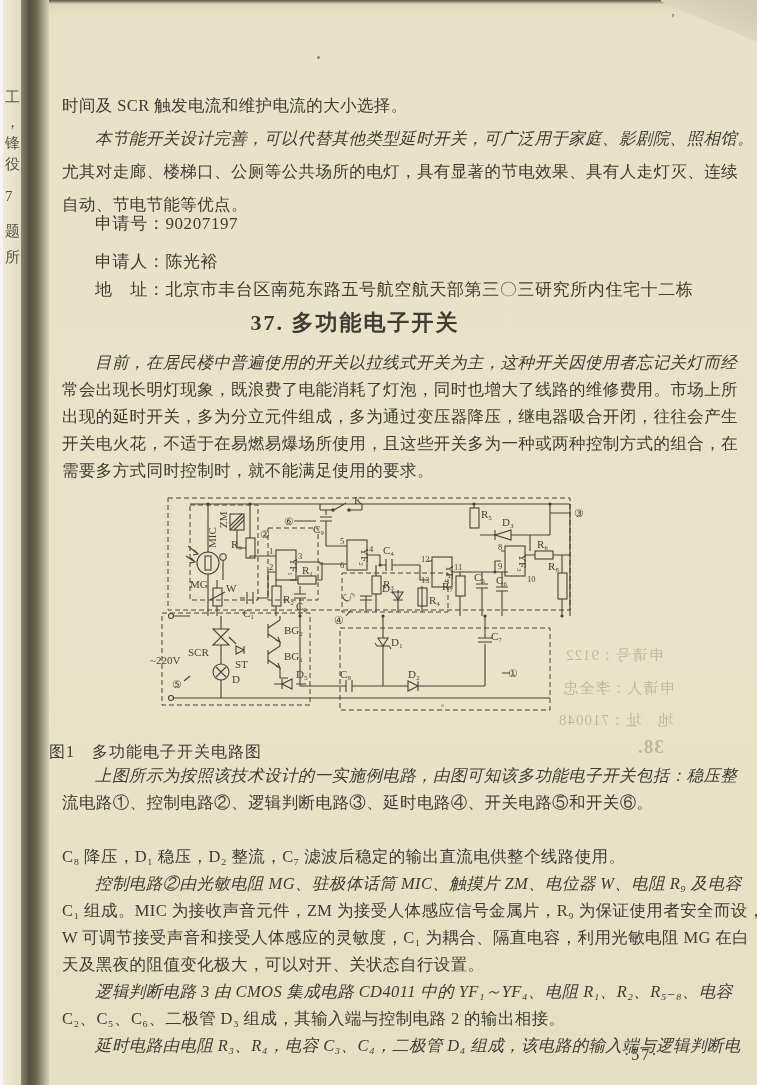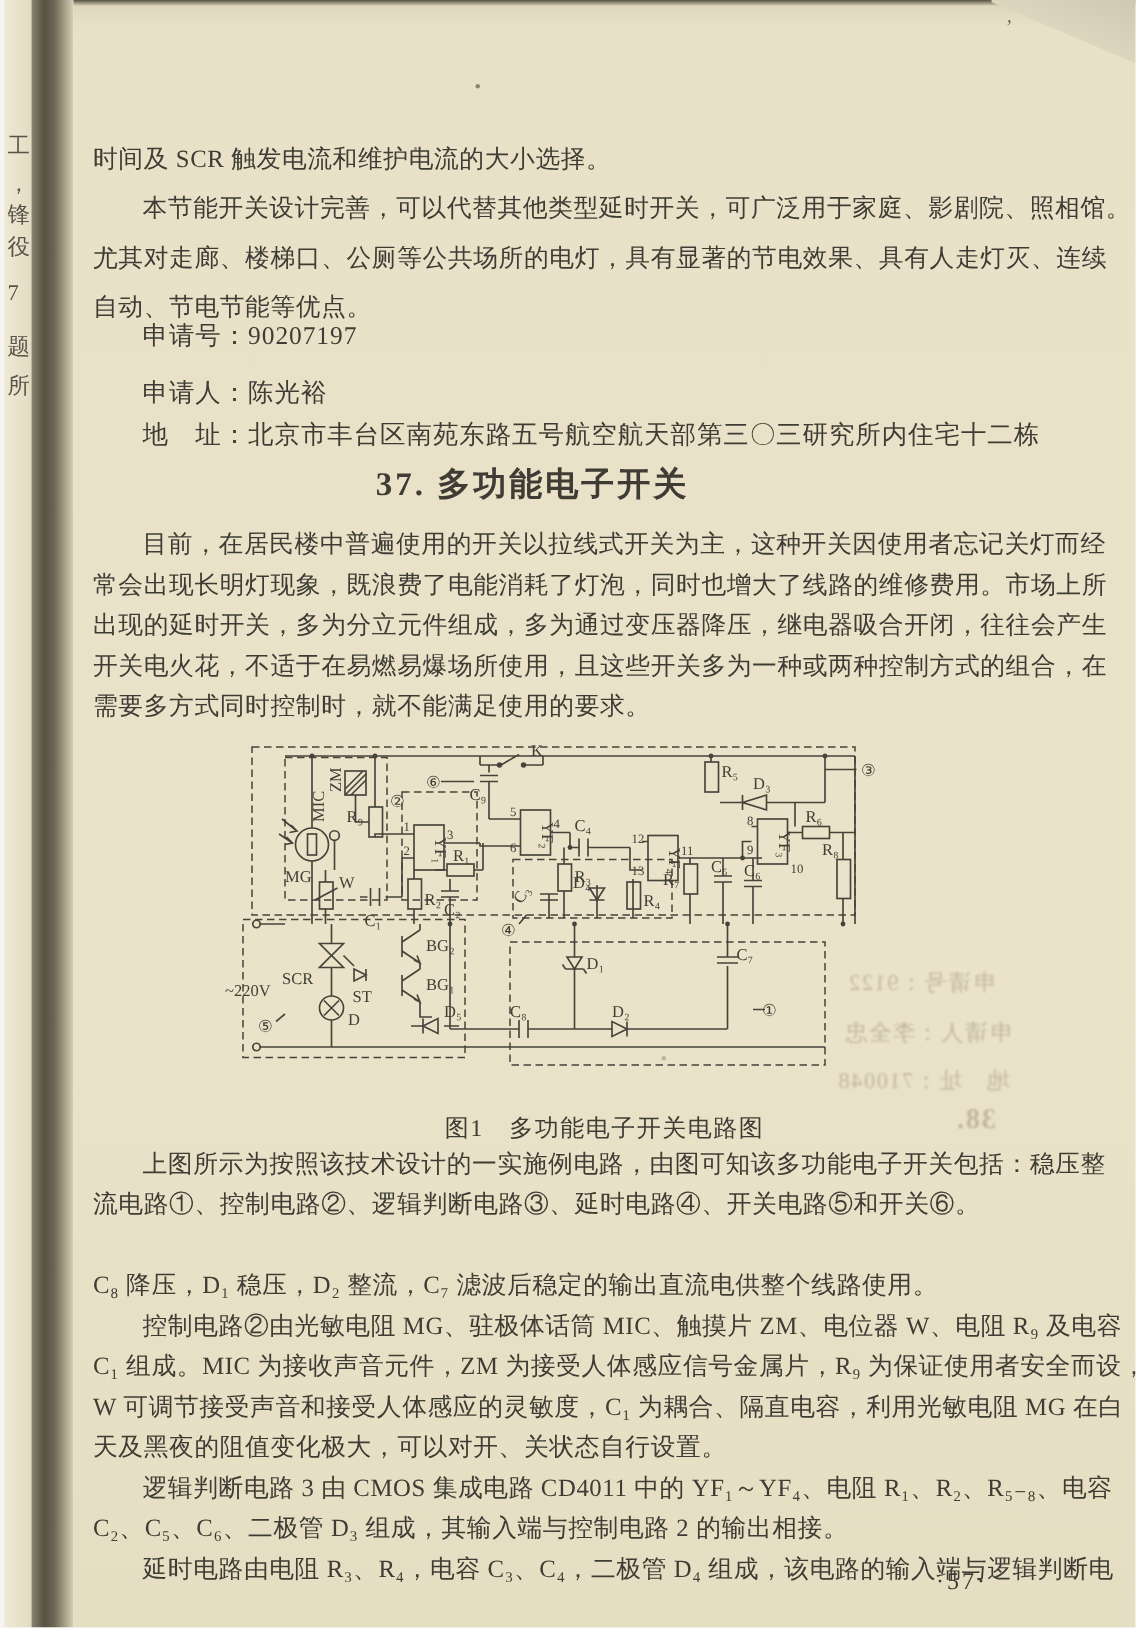--- a/index.html
+++ b/index.html
@@ -22,25 +22,25 @@
       background:linear-gradient(180deg,#ddd5ba 0,#e9e1c7 18px,#ebe3c9 60%,#e6deC3 100%);
       color:#3e3c34;}
   .page::before{content:"";position:absolute;left:0;top:0;width:100%;height:4px;
       background:linear-gradient(180deg,rgba(40,37,28,.75),rgba(40,37,28,0));}
   .corner{position:absolute;top:0;right:0;width:96px;height:50px;
       background:linear-gradient(203deg,#cfc8b2 0%,#ddd5bd 46%,rgba(0,0,0,0) 47%);}
   .corner-mark{position:absolute;top:10px;right:82px;font-size:13px;color:#6a6658;}
 
   .txt{position:absolute;left:13px;width:652px;font-size:16.5px;line-height:21px;
       letter-spacing:.4px;white-space:nowrap;color:#3e3c34;}
-  .ind{padding-left:33px;}
+  .ind{padding-left:33px;font-style:italic;}
   .apps{position:absolute;left:46px;font-size:17px;letter-spacing:.6px;white-space:nowrap;}
   .title{position:absolute;left:0;width:612px;text-align:center;font-size:22px;
       font-weight:bold;letter-spacing:2px;}
-  .caption{position:absolute;left:0;width:708px;text-align:center;font-size:16px;letter-spacing:1px;}
+  .caption{position:absolute;left:0;width:708px;text-align:left;font-size:16px;letter-spacing:1px;}
   .pageno{position:absolute;left:575px;top:1046px;font-size:16px;letter-spacing:2px;text-align:right;}
 
   
   .ghost{position:absolute;color:#9d947a;opacity:.55;filter:blur(.7px);
       transform:scaleX(-1);white-space:nowrap;font-size:15px;letter-spacing:1px;}
   .g38{font-size:19px;font-weight:bold;}
 
   .speck{position:absolute;border-radius:50%;background:#8d8672;}
 
   

